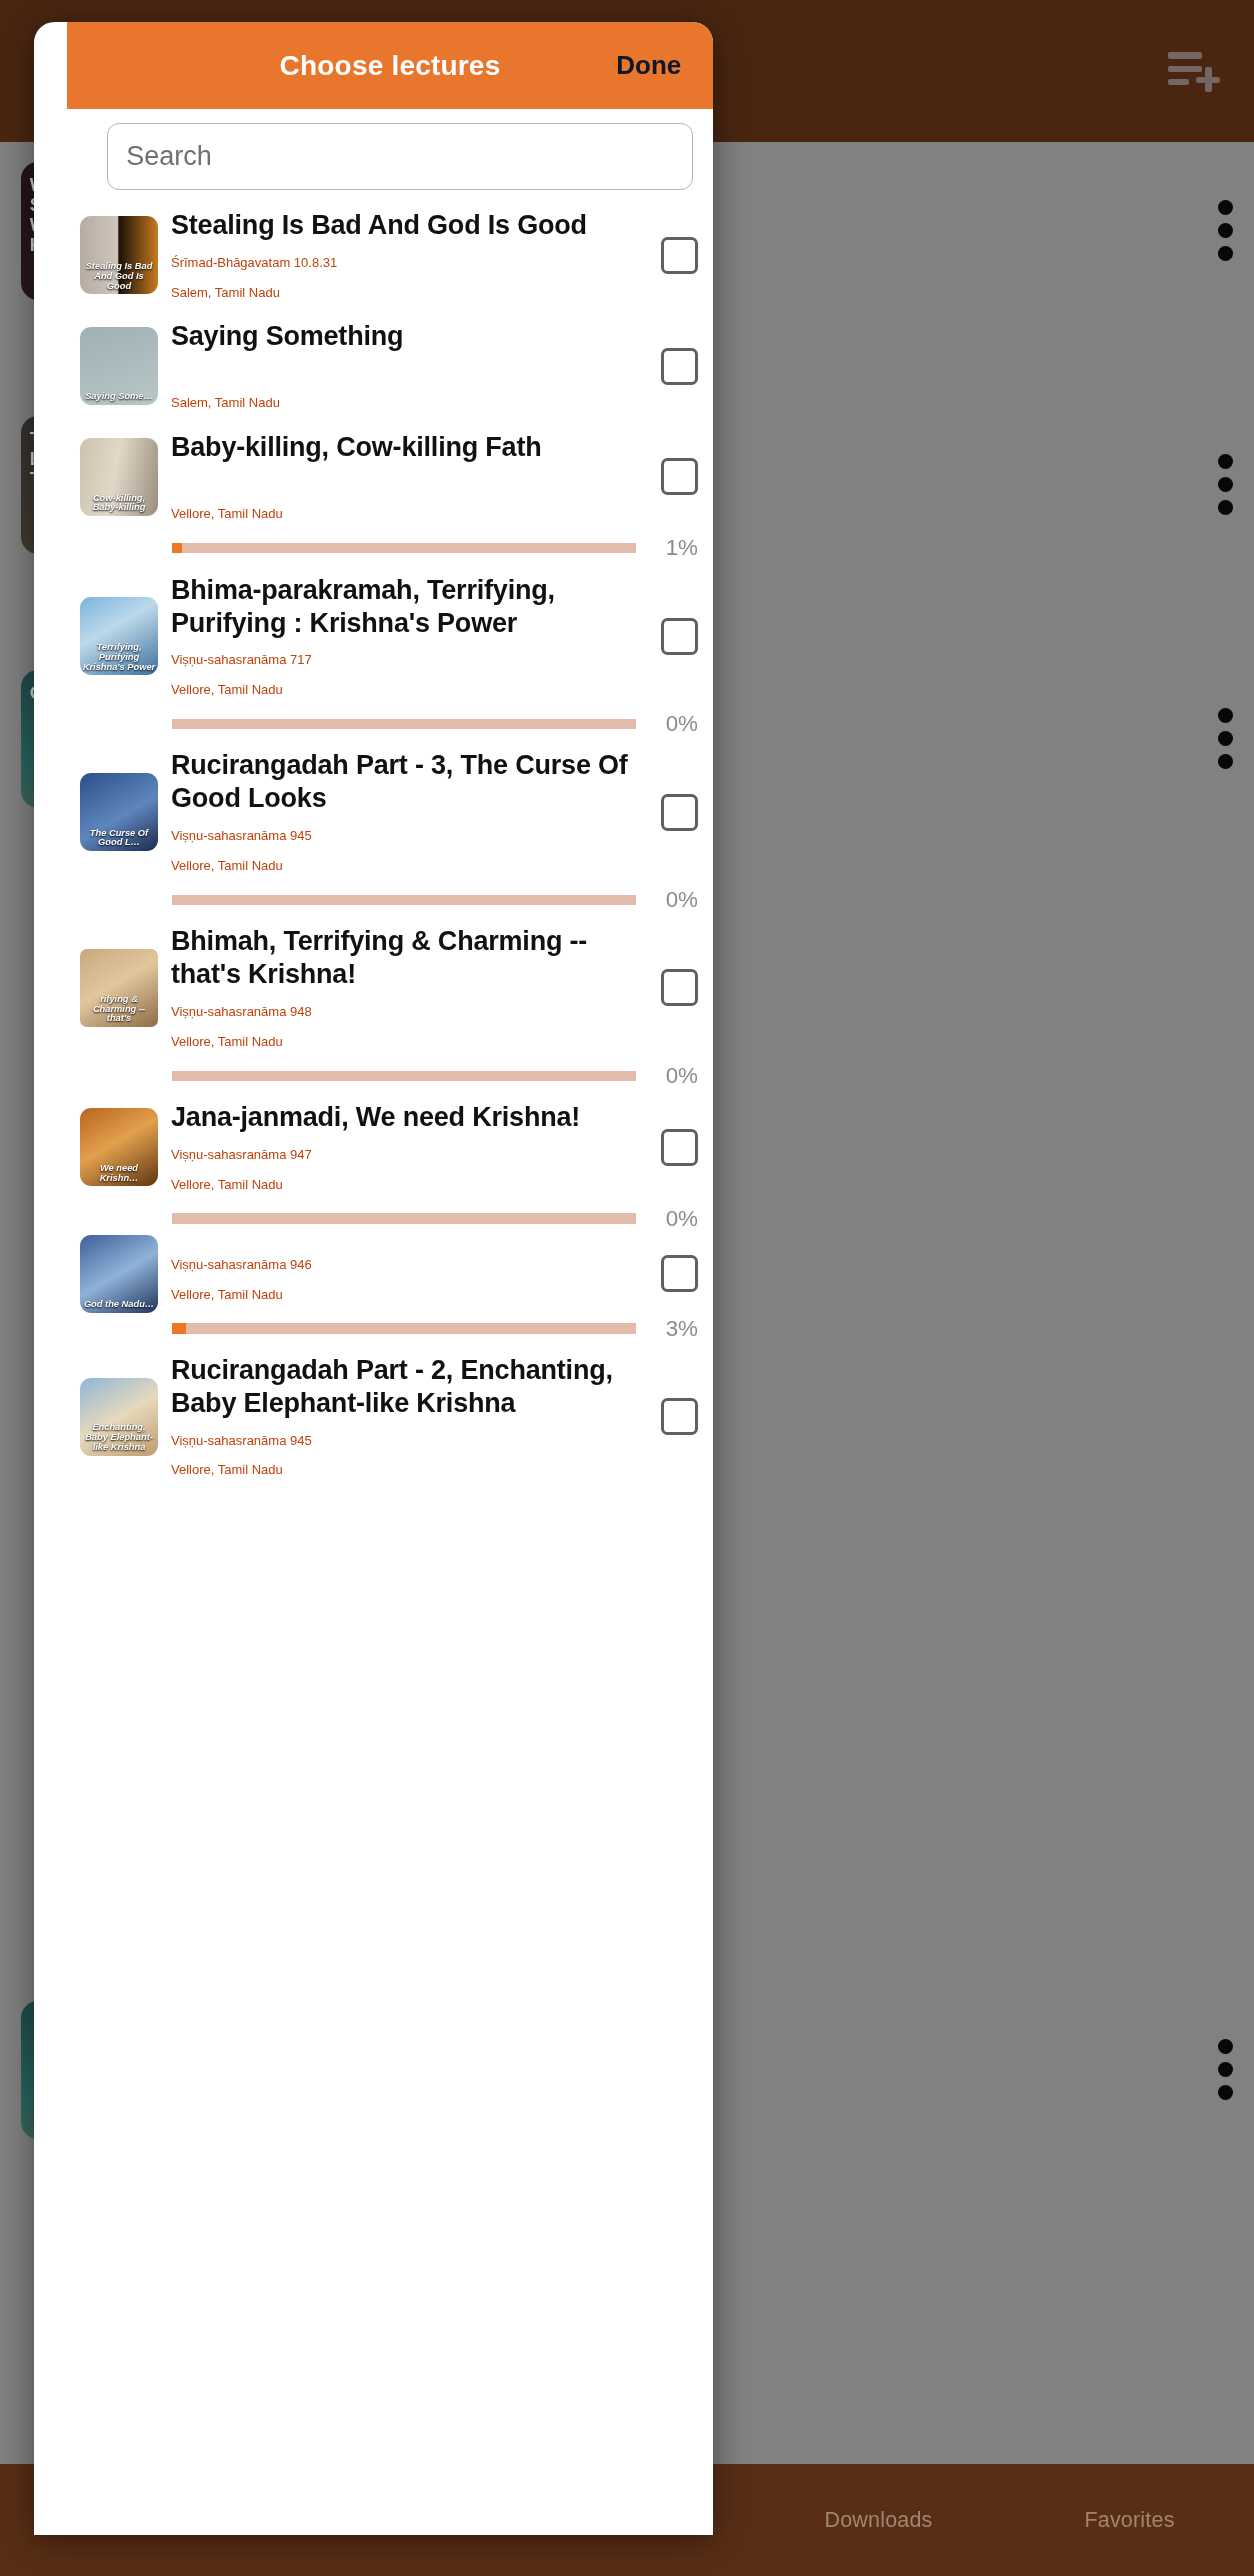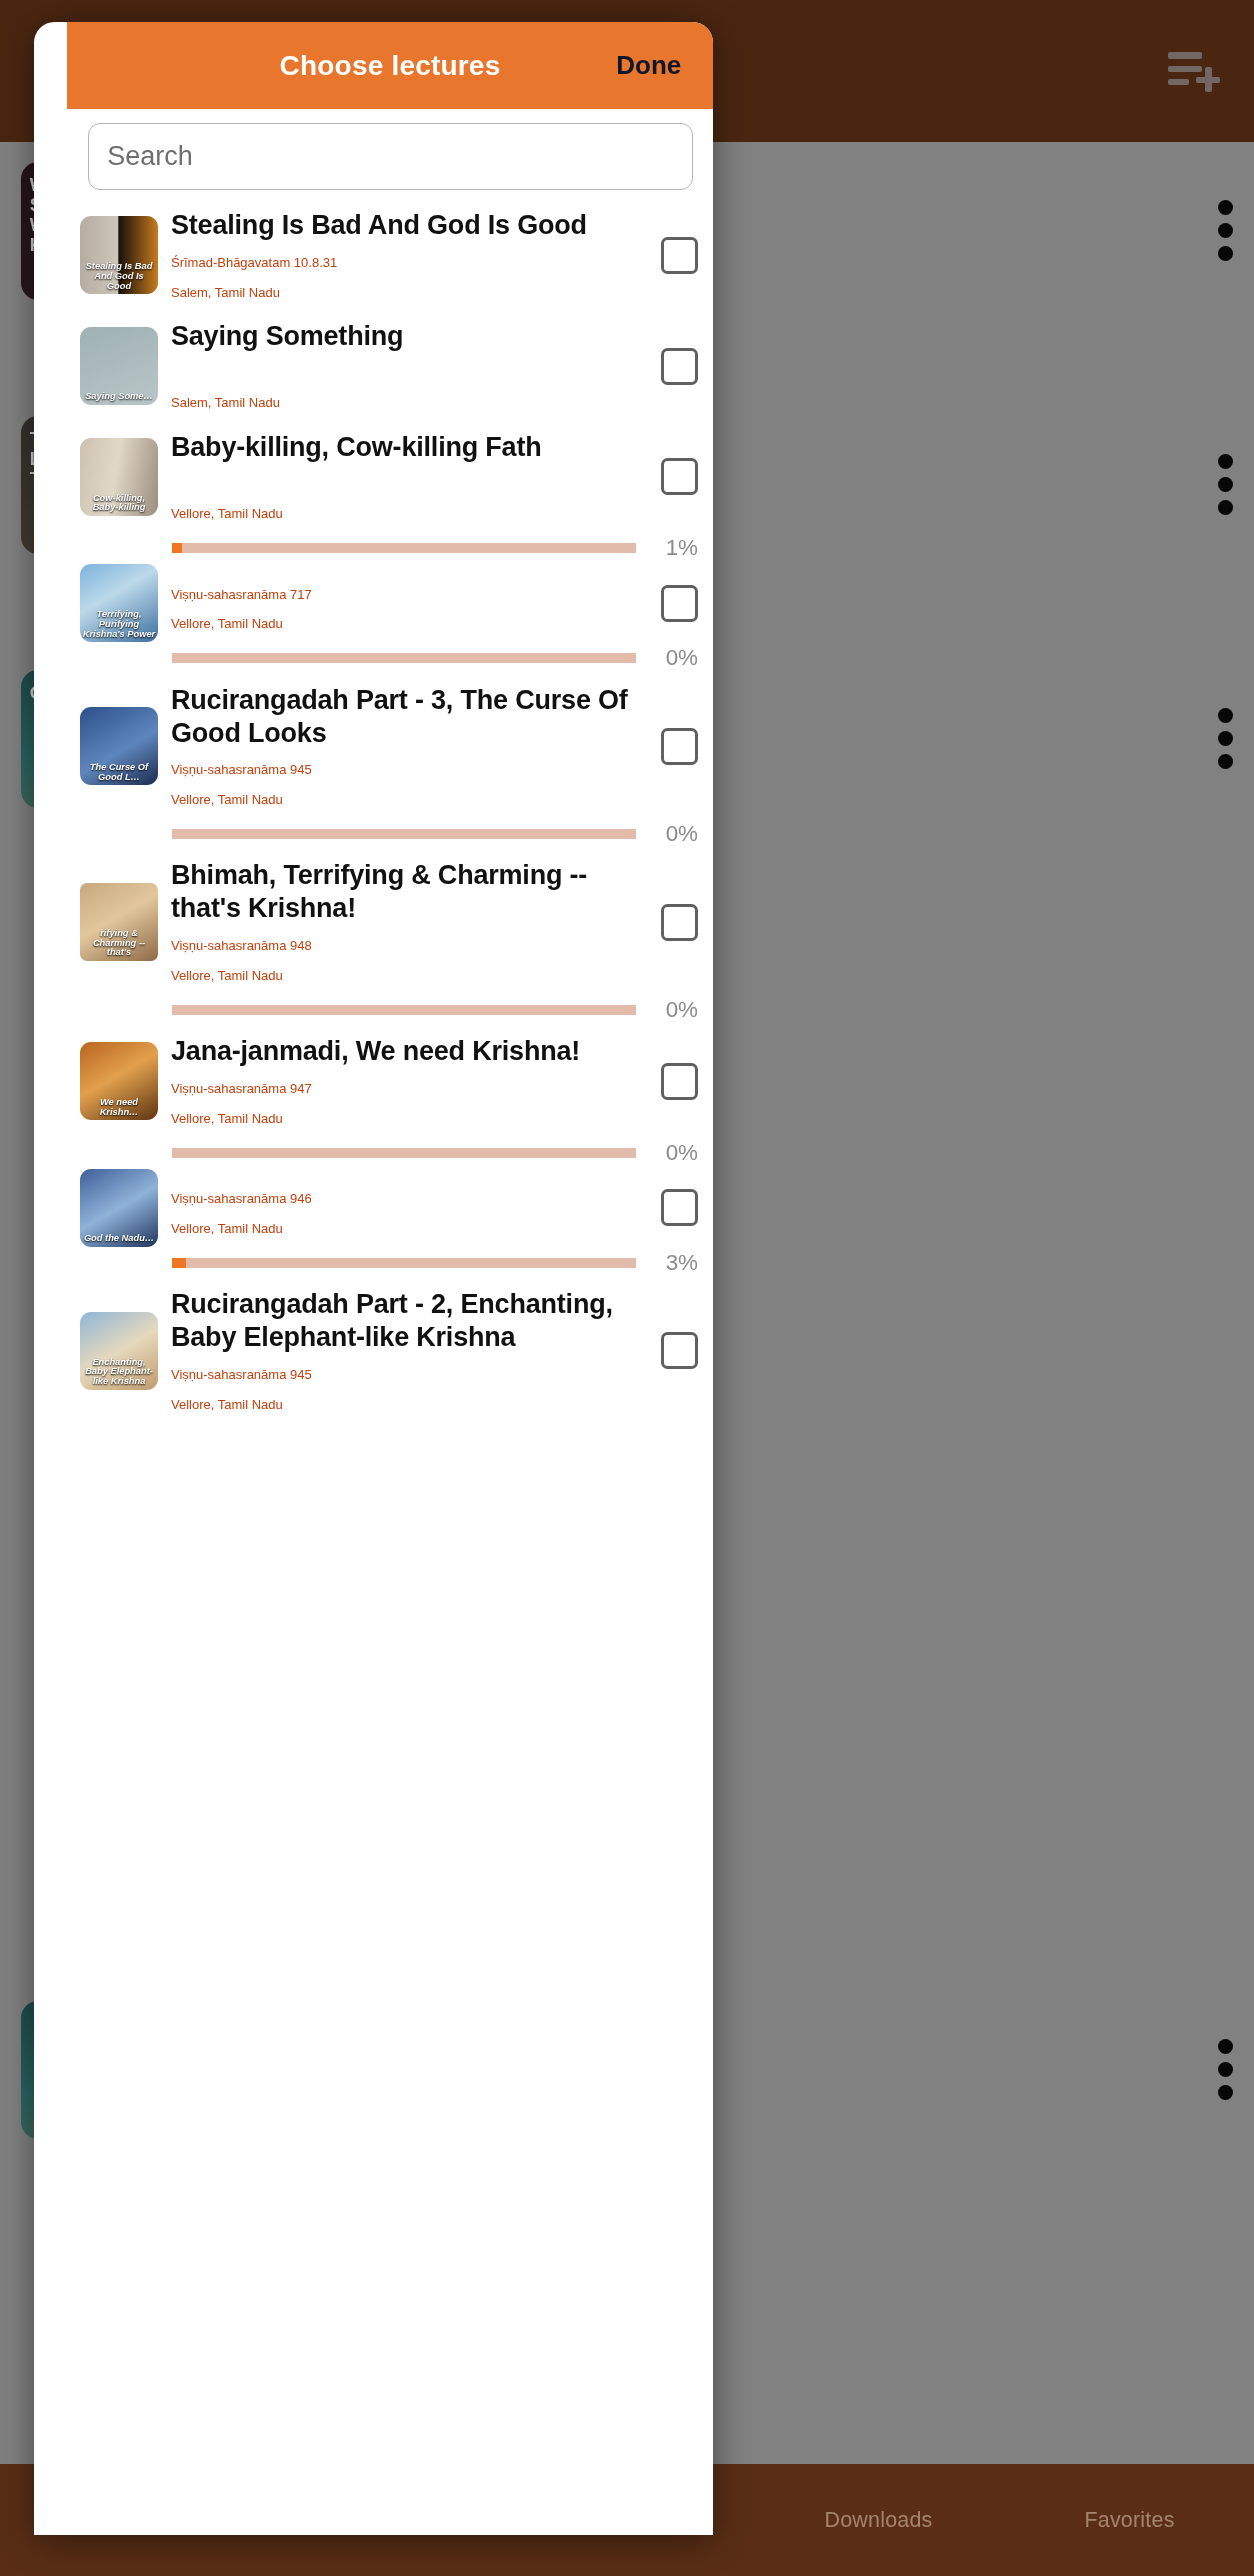--- a/index.html
+++ b/index.html
@@ -188,20 +188,21 @@
     background: none;
     border: none;
     font-family: inherit;
     padding: 5.6px 3.7px;
   }
 
   #search-wrap {
     flex: none;
     padding: 14px 20.5px 9.3px 20.5px;
     box-sizing: border-box;
+    margin-left: 19px;
   }
   #search-input {
     width: 100%;
     height: 67px;
     box-sizing: border-box;
     border: 1.9px solid #b5b5b5;
     border-radius: 12px;
     padding: 0 18.7px;
     font-size: 27px;
     color: #222;
@@ -425,20 +426,21 @@
         <div class="li-bar">
           <i style="width: 2.2%;"></i>
         </div>
         <div class="li-pct">1%</div>
       </div>
       <div class="lecture-item">
         <div class="li-thumb th-d">
           <div class="cap">Terrifying, Purifying Krishna's Power</div>
         </div>
         <div class="li-text">
+          <div class="li-title">Bhima-parakramah, Terrifying, Purifying : Krishna's Power</div>
           <div class="li-sub">Viṣṇu-sahasranāma 717</div>
           <div class="li-sub">Vellore, Tamil Nadu</div>
         </div>
         <div class="li-check"></div>
       </div>
       <div class="li-progress-row">
         <div class="li-bar">
           <i style="width: 0%;"></i>
         </div>
         <div class="li-pct">0%</div>

